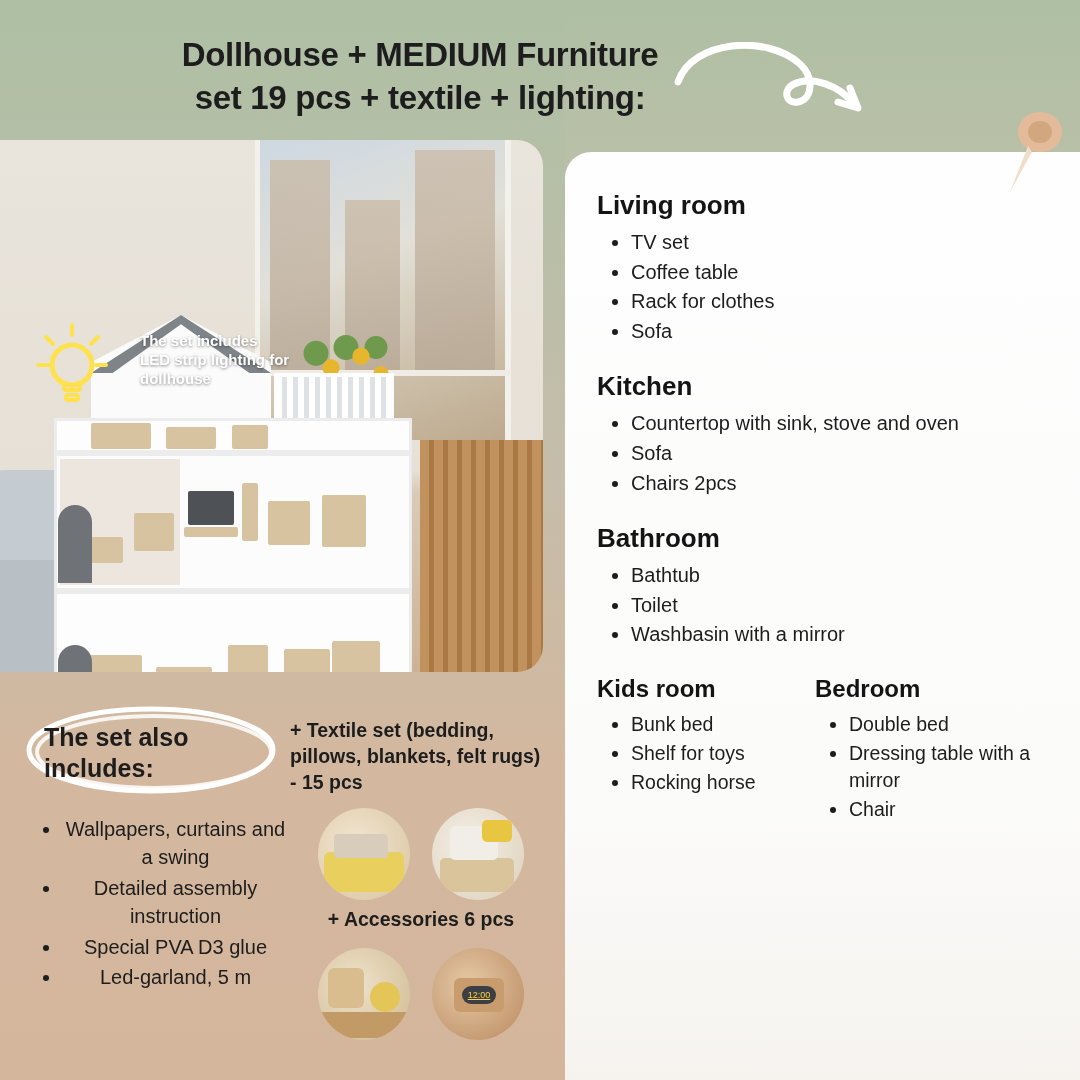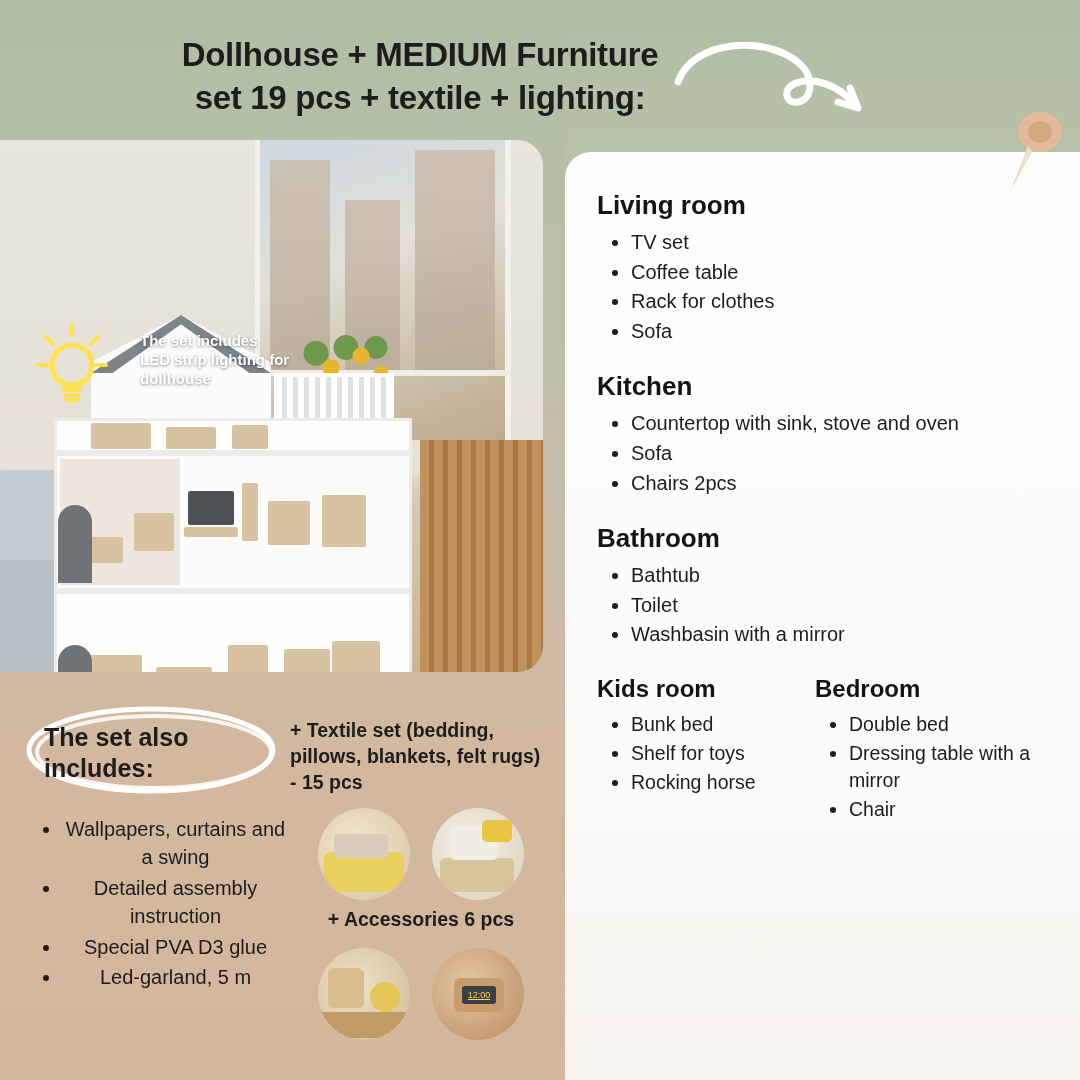--- a/index.html
+++ b/index.html
@@ -315,21 +315,21 @@
 
     <div class="acc-title">+ Accessories 6 pcs</div>
 
     <div class="thumb t3">
       <div class="thumb-el" style="left:10px;top:20px;width:36px;height:40px;background:#d9bd8e;border-radius:6px;"></div>
       <div class="thumb-el" style="left:52px;top:34px;width:30px;height:30px;background:#e4c558;border-radius:50%;"></div>
       <div class="thumb-el" style="left:4px;top:64px;width:84px;height:26px;background:#c19a66;"></div>
     </div>
     <div class="thumb t4">
       <div class="thumb-el" style="left:22px;top:30px;width:50px;height:34px;background:#c89c6d;border-radius:6px;"></div>
-      <div class="thumb-el" style="left:30px;top:38px;width:34px;height:18px;background:#3b3f44;border-radius:3px;color:#ffd24a;font-size:9px;text-align:center;line-height:18px;text-decoration:underline;">12:00</div>
+      <div class="thumb-el" style="left:30px;top:38px;width:34px;height:18px;background:#3b3f44;border-radius:9px;color:#ffd24a;font-size:9px;text-align:center;line-height:18px;text-decoration:underline;">12:00</div>
     </div>
   </div>
 
   <div class="right-card">
 
     <div class="rsec">
       <h2>Living room</h2>
       <ul>
         <li>TV set</li>
         <li>Coffee table</li>

